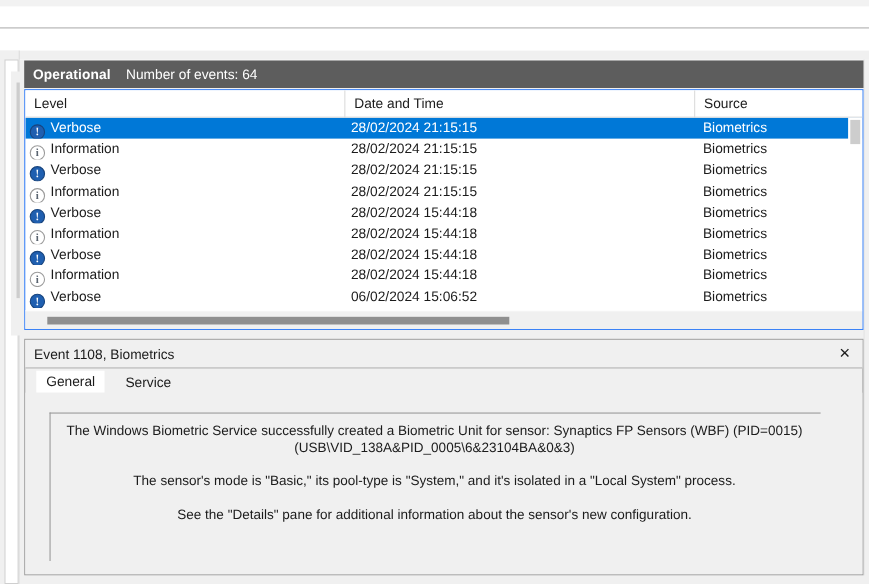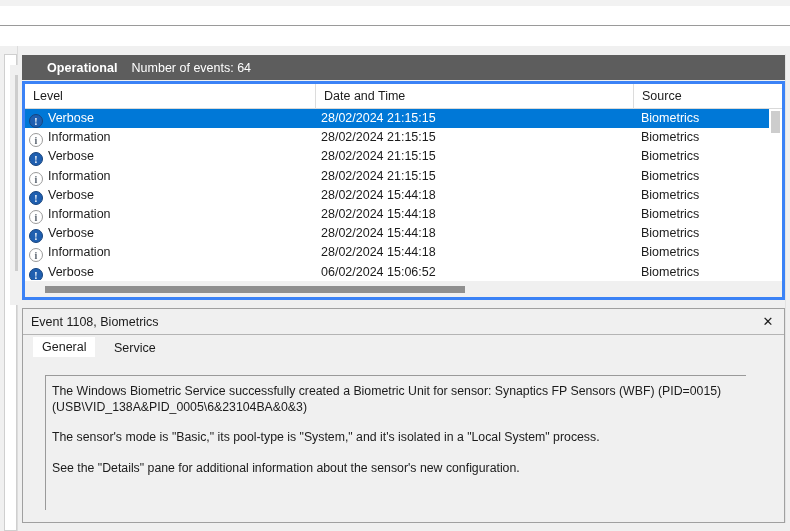--- a/index.html
+++ b/index.html
@@ -82,41 +82,41 @@
 
   
   #operational-bar {
     position: absolute;
     left: 22px; top: 55px;
     width: 763px; height: 25px;
     background: #5d5d5d;
     color: #ffffff;
     display: flex;
     align-items: center;
-    padding-left: 25px;
+    padding-left: 8px;
     box-sizing: border-box;
     font-size: 12.5px;
   }
   #operational-label {
     font-weight: bold;
     margin-right: 14px;
     letter-spacing: .1px;
   }
   #operational-count {
     font-weight: normal;
     text-align: right;
   }
 
   
   #event-list-panel {
     position: absolute;
     left: 22px; top: 81px;
     width: 763px; height: 219px;
     background: #ffffff;
-    border: 3px solid #3b82f6;
+    border: 1px solid #3b82f6;
     box-sizing: border-box;
     overflow: hidden;
   }
   #list-header {
     position: absolute;
     left: 0; top: 0;
     width: 761px; height: 25px;
     background: #ffffff;
     border-bottom: 1px solid #d9d9d9;
     box-sizing: border-box;
@@ -303,20 +303,21 @@
     box-sizing: border-box;
     padding: 8px 8px 0 6px;
     overflow: hidden;
   }
   .body-para {
     font-size: 12.3px;
     line-height: 15.5px;
     color: #1b1b1b;
     margin: 0 0 15px 0;
     word-break: break-word;
+    text-align: center;
   }
   #bottom-fill {
     position: absolute;
     left: 18px; top: 523px;
     width: 772px; height: 8px;
     background: #f0f0f0;
   }
   #right-edge {
     position: absolute;
     right: 0; top: 54px;

